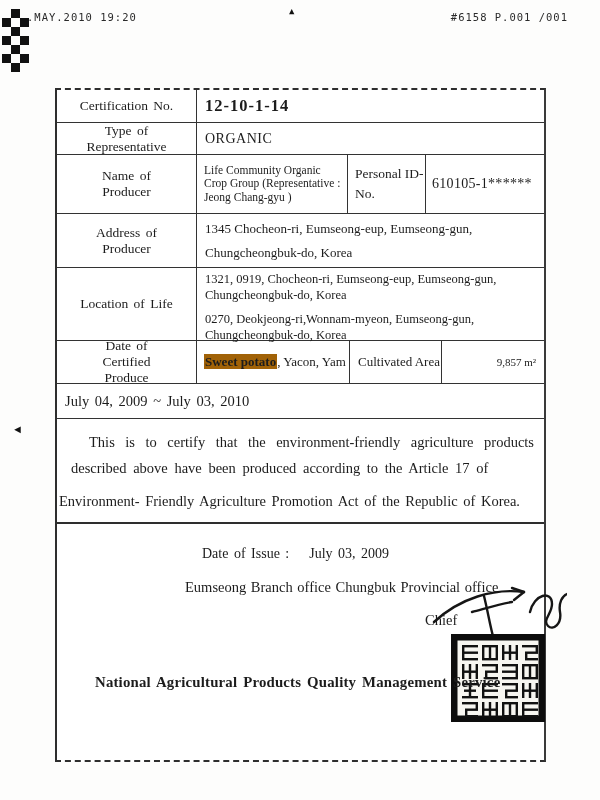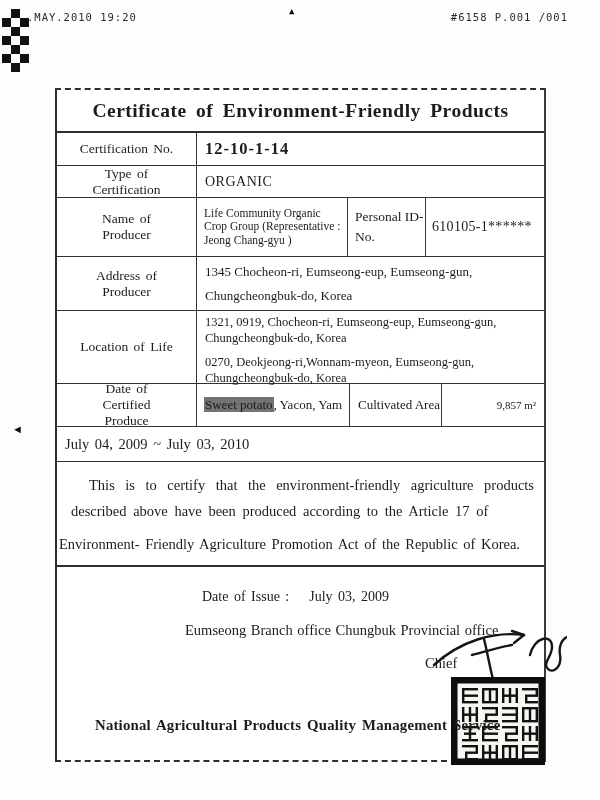--- a/index.html
+++ b/index.html
@@ -117,31 +117,28 @@
     <div class="fax-checker"></div>
     <span class="fax-timestamp">.MAY.2010 19:20</span>
     <span class="fax-top-marker">▲</span>
     <span class="fax-pageinfo">#6158 P.001 /001</span>
   </div>
 
   <span class="margin-marker">◄</span>
 
   <div class="doc">
 
-    <div class="title-box">
-      <h1>Certificate of Environment-Friendly Products</h1>
-    </div>
 
     <div class="row row-certno">
       <div class="label-cell">Certification No.</div>
       <div class="value-cell">12-10-1-14</div>
     </div>
 
     <div class="row row-certtype">
-      <div class="label-cell">Type of Certification</div>
+      <div class="label-cell">Type of Representative</div>
       <div class="value-cell">ORGANIC</div>
     </div>
 
     <div class="row row-producer">
       <div class="label-cell">Name of Producer</div>
       <div class="producer-value">Life Community Organic Crop Group (Representative : Jeong Chang-gyu )</div>
       <div class="idno-cell cell-divider-l">Personal ID-No.</div>
       <div class="idval-cell cell-divider-l">610105-1******</div>
     </div>
 
@@ -154,21 +151,21 @@
       <div class="label-cell">Location of Life</div>
       <div class="farm-value">
         <p>1321, 0919, Chocheon-ri, Eumseong-eup, Eumseong-gun, Chungcheongbuk-do, Korea</p>
         <p>0270, Deokjeong-ri,Wonnam-myeon, Eumseong-gun, Chungcheongbuk-do, Korea</p>
       </div>
     </div>
 
     <div class="row row-produce">
       <div class="label-cell">Date of Certified Produce</div>
       <div class="produce-value">
-        <span><span class="hl" style="background: #737373;">Sweet potato</span><span>, Yacon, Yam</span></span>
+        <span><span class="hl" style="background: #a16207; font-weight: bold;">Sweet potato</span><span>, Yacon, Yam</span></span>
       </div>
       <div class="area-label cell-divider-l">Cultivated Area</div>
       <div class="area-value">9,857 m²</div>
     </div>
 
     <div class="row row-expiration">
       <div class="value-cell">July 04, 2009 ~ July 03, 2010</div>
     </div>
 
     <div class="statement">

